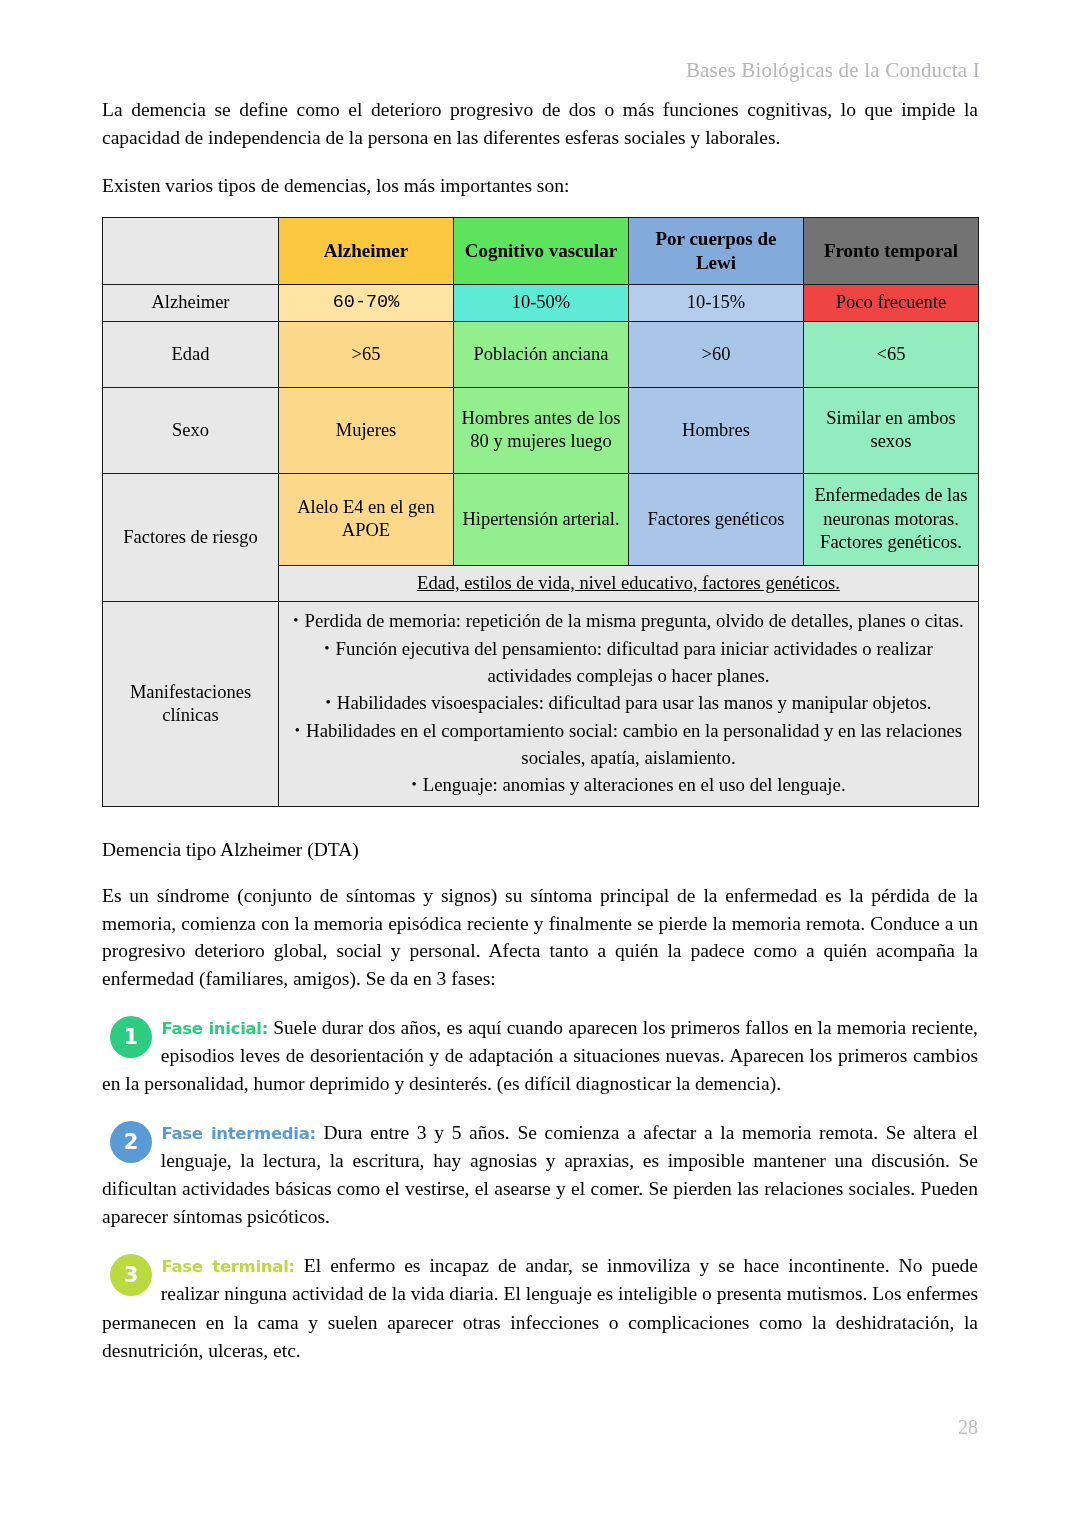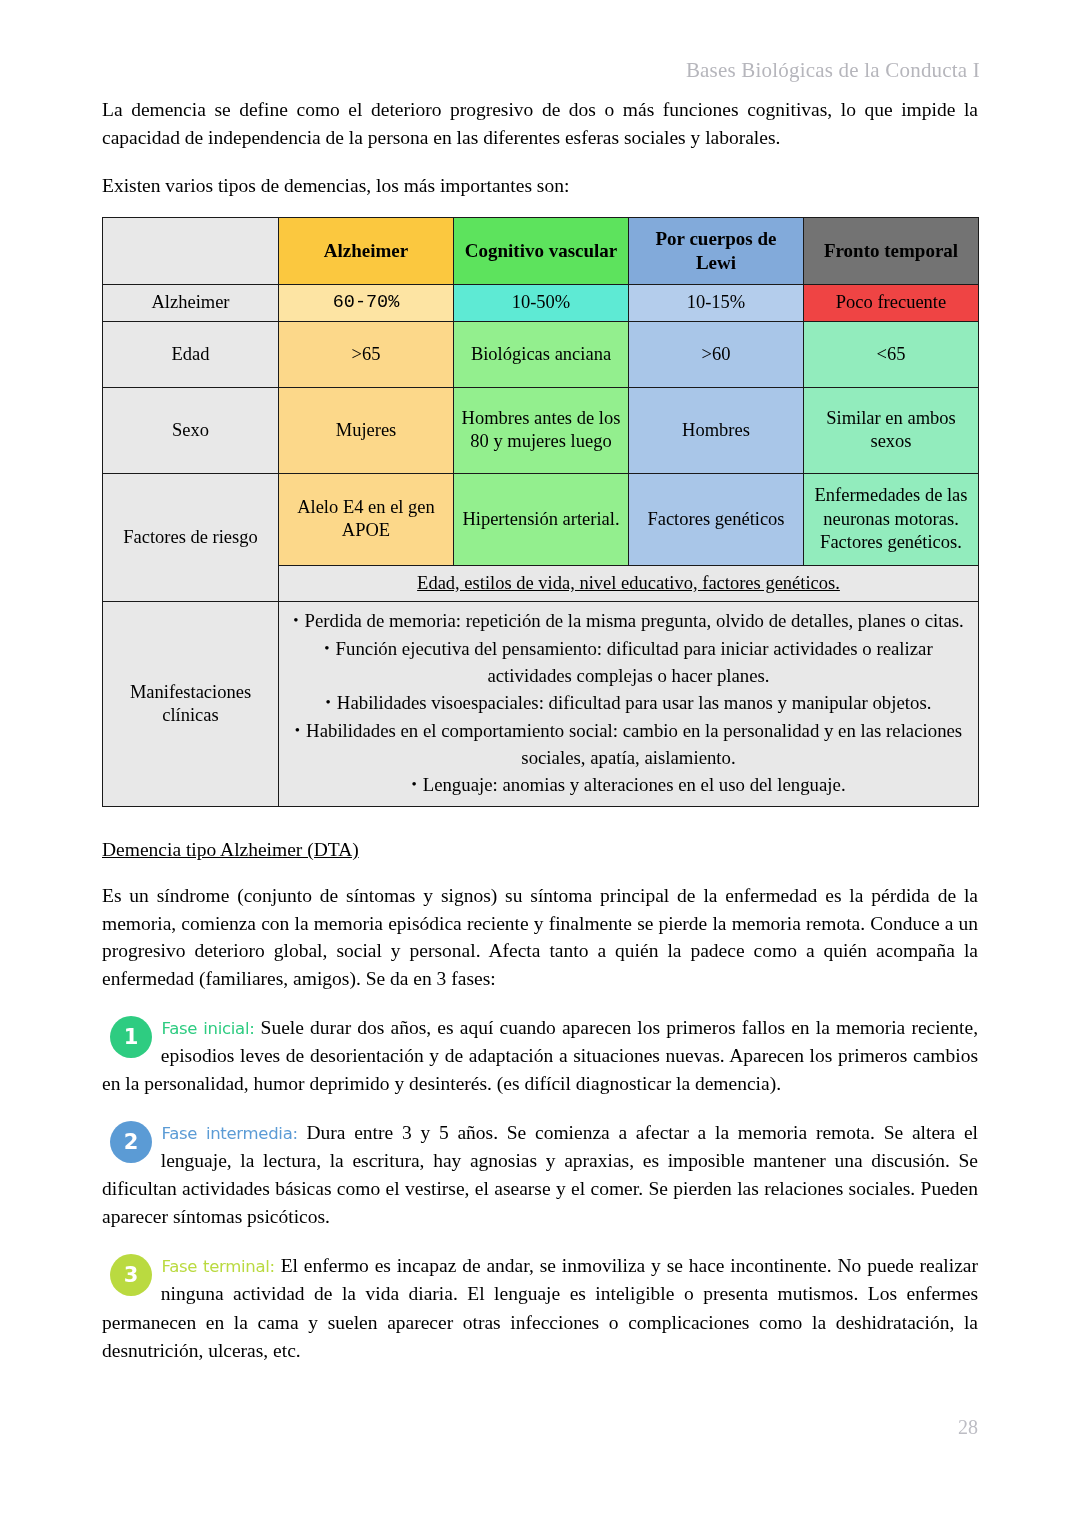--- a/index.html
+++ b/index.html
@@ -123,21 +123,20 @@
   td.manif li .bul {
     font-size: 15px;
     vertical-align: 2px;
     margin-right: 6px;
   }
 
   
   h2.subhead {
     font-size: 19.5px;
     font-weight: normal;
-    text-decoration: underline;
     margin: 0 0 21px 0;
   }
 
   
   .phase {
     position: relative;
     margin-bottom: 21px;
   }
   .phase p {
     font-size: 19.5px;
@@ -155,21 +154,21 @@
     font-size: 21px;
     font-weight: 600;
     display: flex;
     align-items: center;
     justify-content: center;
     margin: 2px 14px 0 8px;
     shape-outside: circle(50%);
   }
   .phase-lead {
     font-family: "DejaVu Sans", "Liberation Sans", sans-serif;
-    font-weight: normal;
+    font-weight: bold;
     font-size: 16.5px;
     letter-spacing: -0.3px;
   }
 
   .badge-1 { background: #2ecc81; }
   .badge-2 { background: #5b9bd5; }
   .badge-3 { background: #bada40; }
   .lead-1 { color: #2ecc81; }
   .lead-2 { color: #5b9bd5; }
   .lead-3 { color: #bada40; }
@@ -217,21 +216,21 @@
         <tr>
           <td class="rowlabel">Alzheimer</td>
           <td class="c-alz-a">60-70%</td>
           <td class="c-cog-a">10-50%</td>
           <td class="c-lewi-a">10-15%</td>
           <td class="c-fron-a">Poco frecuente</td>
         </tr>
         <tr>
           <td class="rowlabel" style="height:66px">Edad</td>
           <td class="c-alz-b">&gt;65</td>
-          <td class="c-cog-b">Biológicas anciana</td>
+          <td class="c-cog-b">Población anciana</td>
           <td class="c-lewi-b">&gt;60</td>
           <td class="c-fron-b">&lt;65</td>
         </tr>
         <tr>
           <td class="rowlabel" style="height:86px">Sexo</td>
           <td class="c-alz-b">Mujeres</td>
           <td class="c-cog-b">Hombres antes de los 80 y mujeres luego</td>
           <td class="c-lewi-b">Hombres</td>
           <td class="c-fron-b">Similar en ambos sexos</td>
         </tr>

